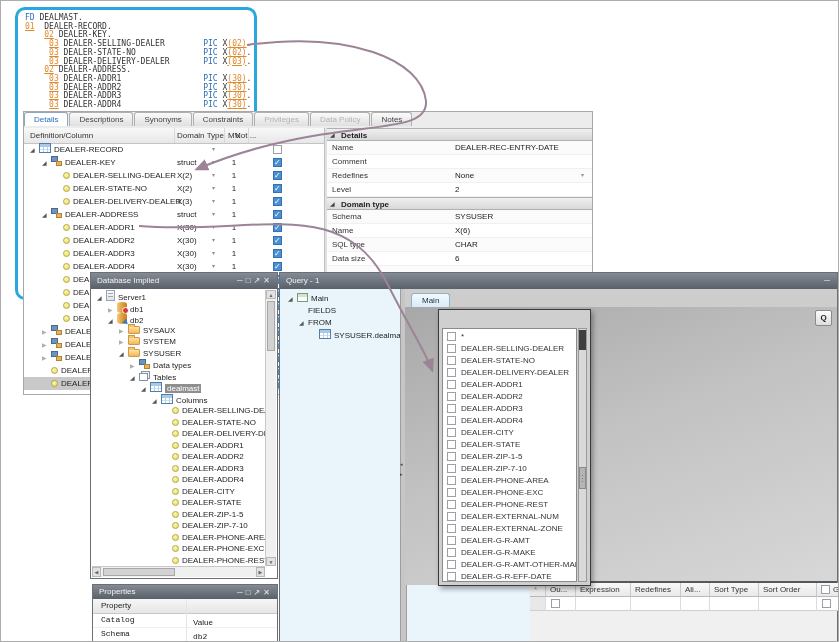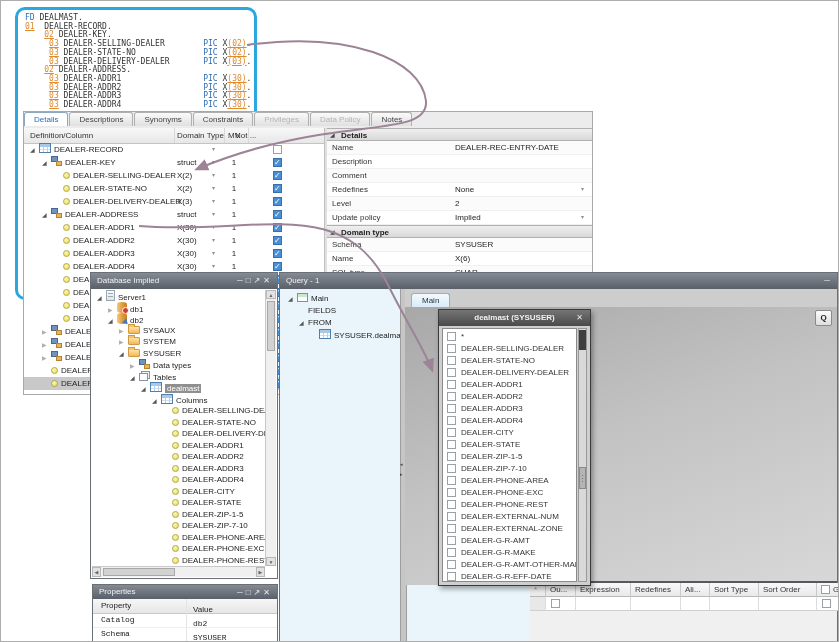--- a/index.html
+++ b/index.html
@@ -96,21 +96,21 @@
   .frow{position:absolute;left:4px;right:0;height:12px;line-height:12px;white-space:nowrap;color:#333;}
   #fw-scroll{position:absolute;top:18px;right:3px;bottom:3px;width:9px;background:#d9d9d9;border:1px solid #999;box-sizing:border-box;}
   #fw-thumb1{position:absolute;left:0;right:0;top:1px;height:20px;background:#3f3f3f;}
   #fw-thumb2{position:absolute;left:0;right:0;top:138px;height:22px;background:#b5b5b5;border:1px solid #8a8a8a;box-sizing:border-box;}
   #fw-thumb2::after{content:"";position:absolute;left:2px;right:2px;top:7px;height:1px;background:#777;box-shadow:0 3px 0 #777,0 6px 0 #777;}
   
   #props-panel{left:91px;top:583px;width:186px;height:58px;background:#fff;border:1px solid #6a6f76;z-index:6;box-sizing:border-box;}
   #props-panel .titlebar{height:14px;line-height:14px;}
   #props-head{position:absolute;left:0;top:14px;right:0;height:14px;background:linear-gradient(#f6f6f6,#e6e6e6);border-bottom:1px solid #c8c8c8;line-height:14px;}
   .props-row{position:absolute;left:0;right:0;height:14px;line-height:14px;border-bottom:1px solid #efefef;font-family:Liberation Mono, monospace;}
-  .pc1{position:absolute;left:8px;top:0;} .pc2{position:absolute;left:100px;top:4px;}
+  .pc1{position:absolute;left:8px;top:0;} .pc2{position:absolute;left:100px;top:17px;}
   #props-vline{position:absolute;left:93px;top:14px;bottom:0;width:1px;background:#e4e4e4;}
   
   #curves{position:absolute;left:0;top:0;z-index:10;pointer-events:none;}
 </style>
 </head>
 <body>
 
 <div id="stage">
 
   <div class="abs" id="cobol-panel">
@@ -276,40 +276,31 @@
     </div>
     <div id="def-splitter"></div>
     <div id="prop-grid">
         <div class="psec">Details</div>
         <div>
           <div class="prow">
             <span class="plabel">Name</span>
             <span class="pvalue">DEALER-REC-ENTRY-DATE</span>
           </div>
           <div class="prow">
-            <span class="plabel">Description</span>
-            <span class="pvalue"></span>
-          </div>
-          <div class="prow">
             <span class="plabel">Comment</span>
             <span class="pvalue"></span>
           </div>
           <div class="prow">
             <span class="plabel">Redefines</span>
             <span class="pvalue">None</span>
             <span class="pdd">▾</span>
           </div>
           <div class="prow">
             <span class="plabel">Level</span>
             <span class="pvalue">2</span>
-          </div>
-          <div class="prow">
-            <span class="plabel">Update policy</span>
-            <span class="pvalue">Implied</span>
-            <span class="pdd">▾</span>
           </div>
         </div>
         <div class="psec">Domain type</div>
         <div>
           <div class="prow">
             <span class="plabel">Schema</span>
             <span class="pvalue">SYSUSER</span>
           </div>
           <div class="prow">
             <span class="plabel">Name</span>
@@ -420,24 +411,20 @@
       <span class="sbtn" style="bottom:0">▼</span>
     </div>
     <div class="hscroll">
       <span class="sbtn" style="left:0">◀</span>
       <span class="thumb"></span>
       <span class="sbtn" style="right:0">▶</span>
     </div>
   </div>
 
   <div class="abs" id="field-window">
-    <div class="titlebar">
-      <span>dealmast (SYSUSER)</span>
-      <span class="winbtns">✕</span>
-    </div>
     <div id="field-list">
         <div class="frow" style="top: 2px;"><span class="cb" style="vertical-align: -2px; margin-right: 5px;"></span><span>*</span></div>
         <div class="frow" style="top: 14px;"><span class="cb" style="vertical-align: -2px; margin-right: 5px;"></span><span>DEALER-SELLING-DEALER</span></div>
         <div class="frow" style="top: 26px;"><span class="cb" style="vertical-align: -2px; margin-right: 5px;"></span><span>DEALER-STATE-NO</span></div>
         <div class="frow" style="top: 38px;"><span class="cb" style="vertical-align: -2px; margin-right: 5px;"></span><span>DEALER-DELIVERY-DEALER</span></div>
         <div class="frow" style="top: 50px;"><span class="cb" style="vertical-align: -2px; margin-right: 5px;"></span><span>DEALER-ADDR1</span></div>
         <div class="frow" style="top: 62px;"><span class="cb" style="vertical-align: -2px; margin-right: 5px;"></span><span>DEALER-ADDR2</span></div>
         <div class="frow" style="top: 74px;"><span class="cb" style="vertical-align: -2px; margin-right: 5px;"></span><span>DEALER-ADDR3</span></div>
         <div class="frow" style="top: 86px;"><span class="cb" style="vertical-align: -2px; margin-right: 5px;"></span><span>DEALER-ADDR4</span></div>
         <div class="frow" style="top: 98px;"><span class="cb" style="vertical-align: -2px; margin-right: 5px;"></span><span>DEALER-CITY</span></div>

